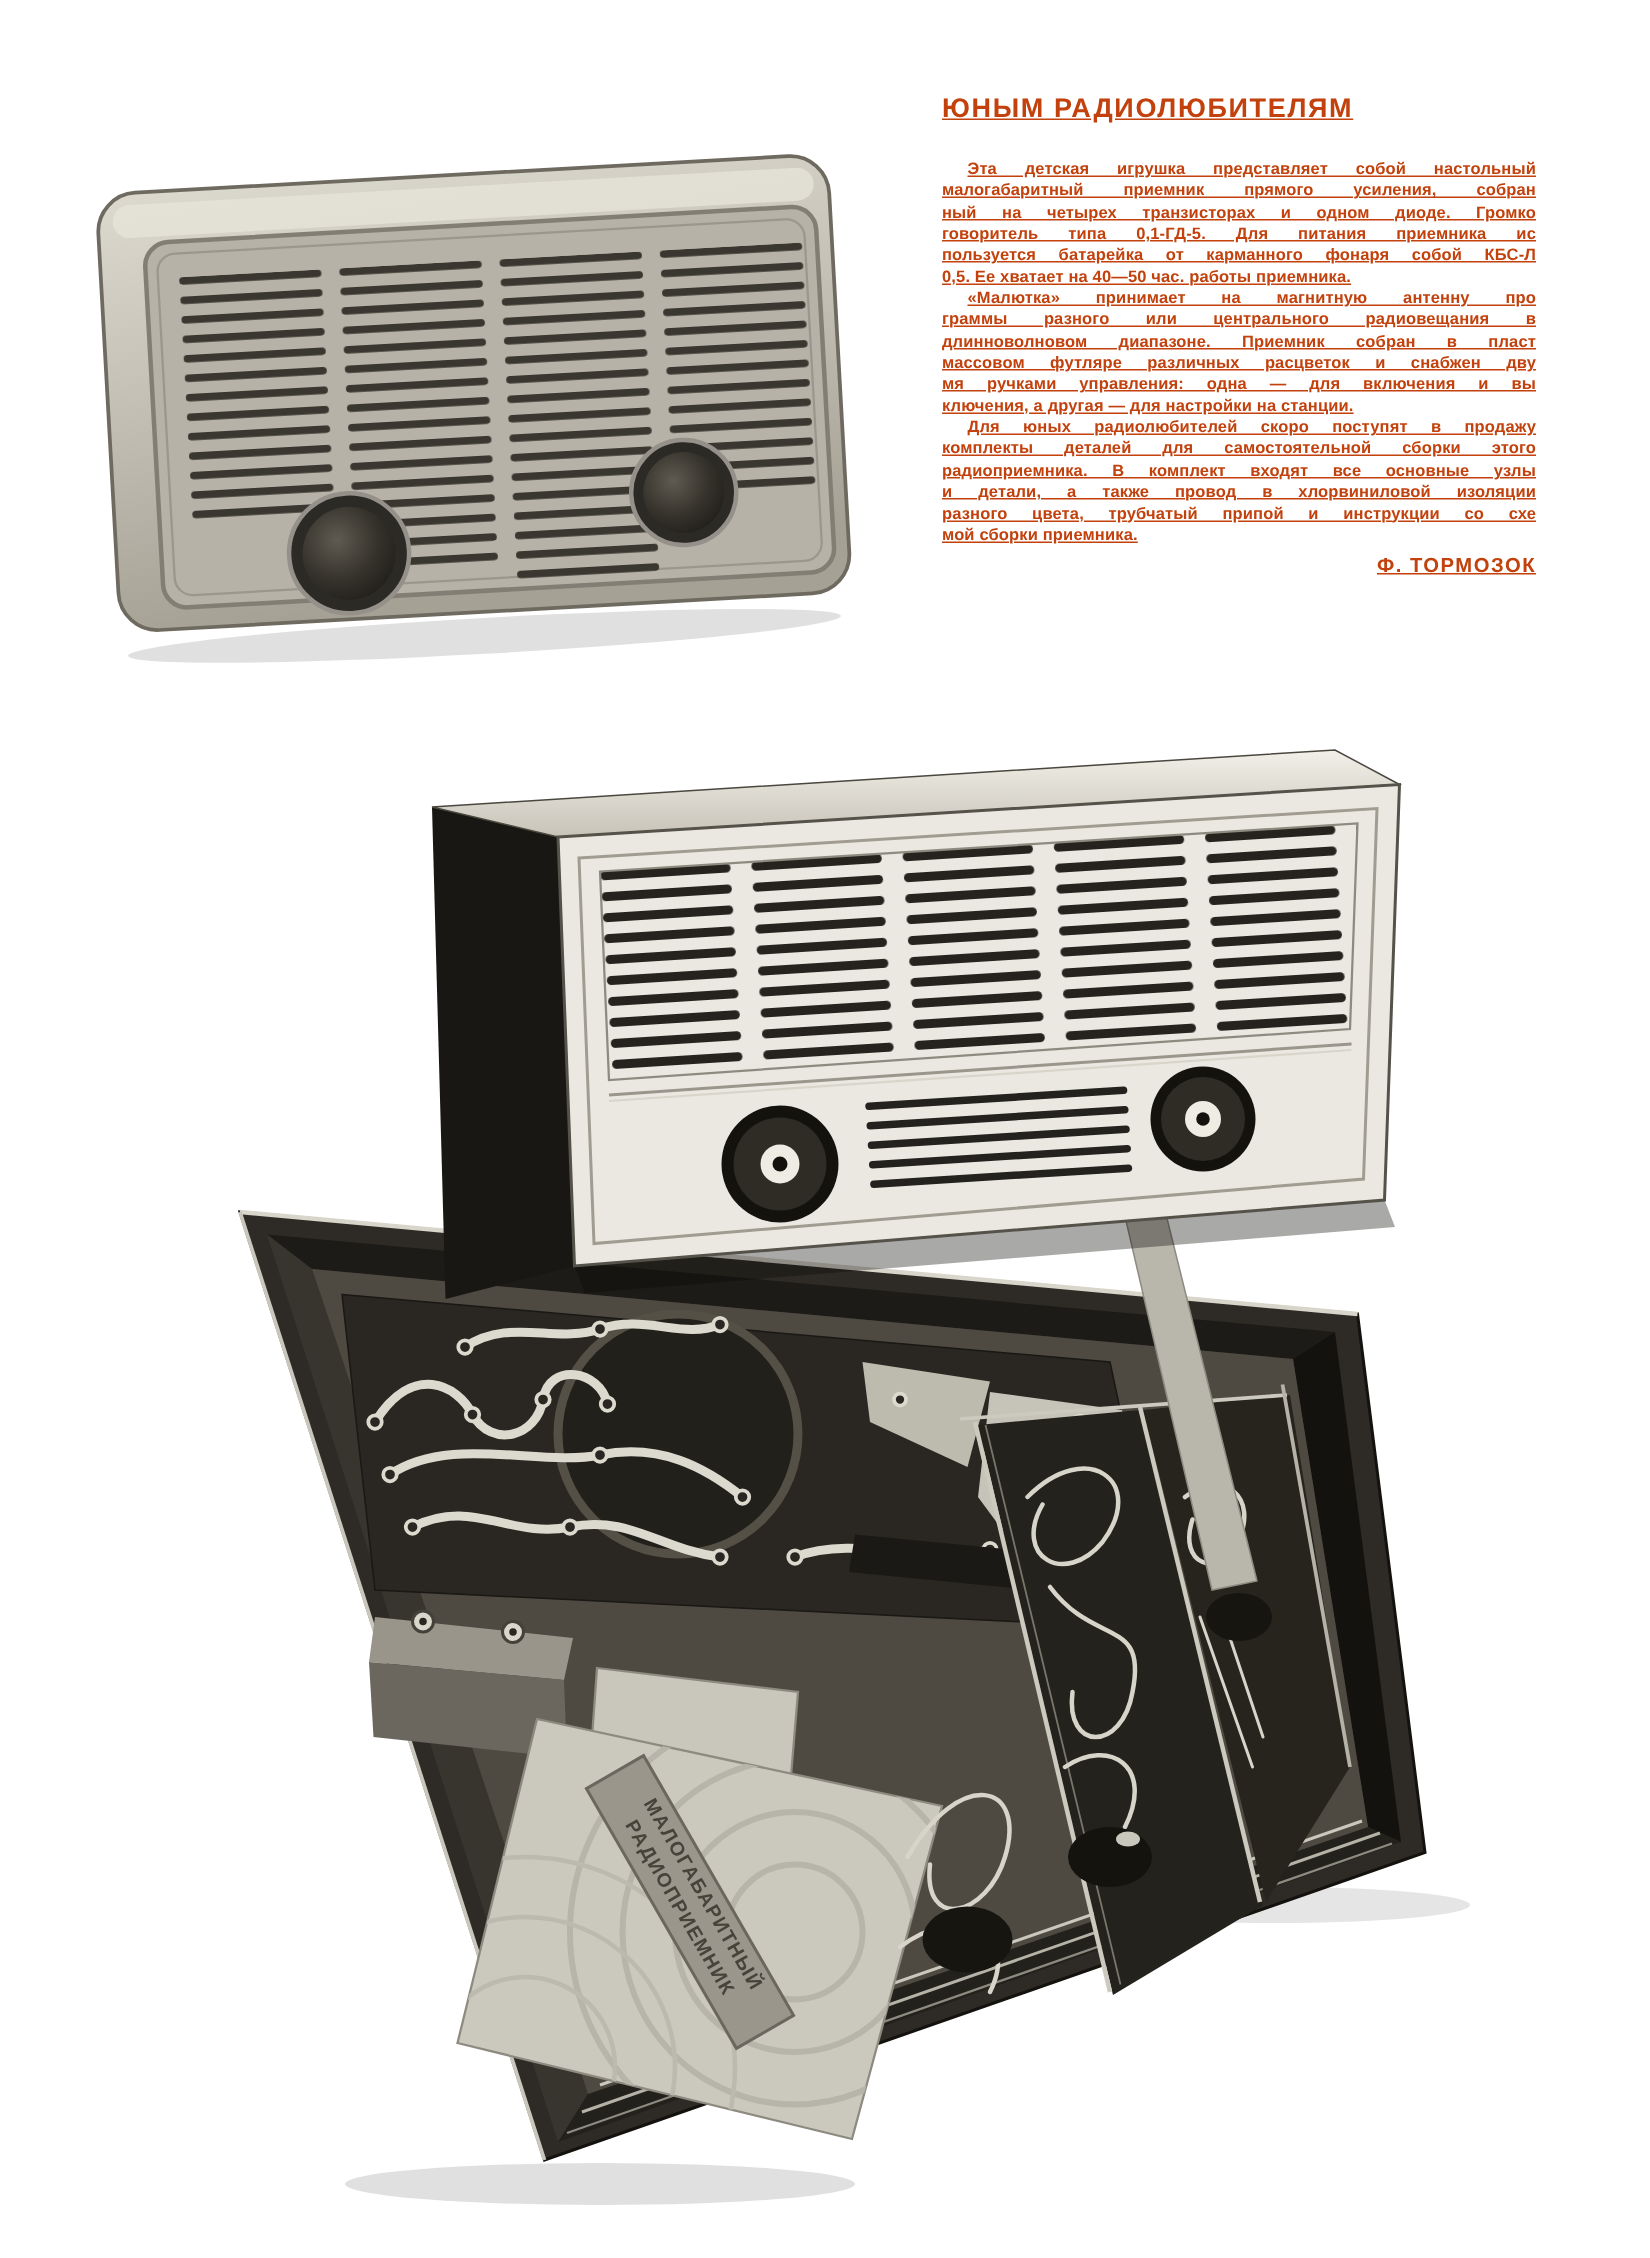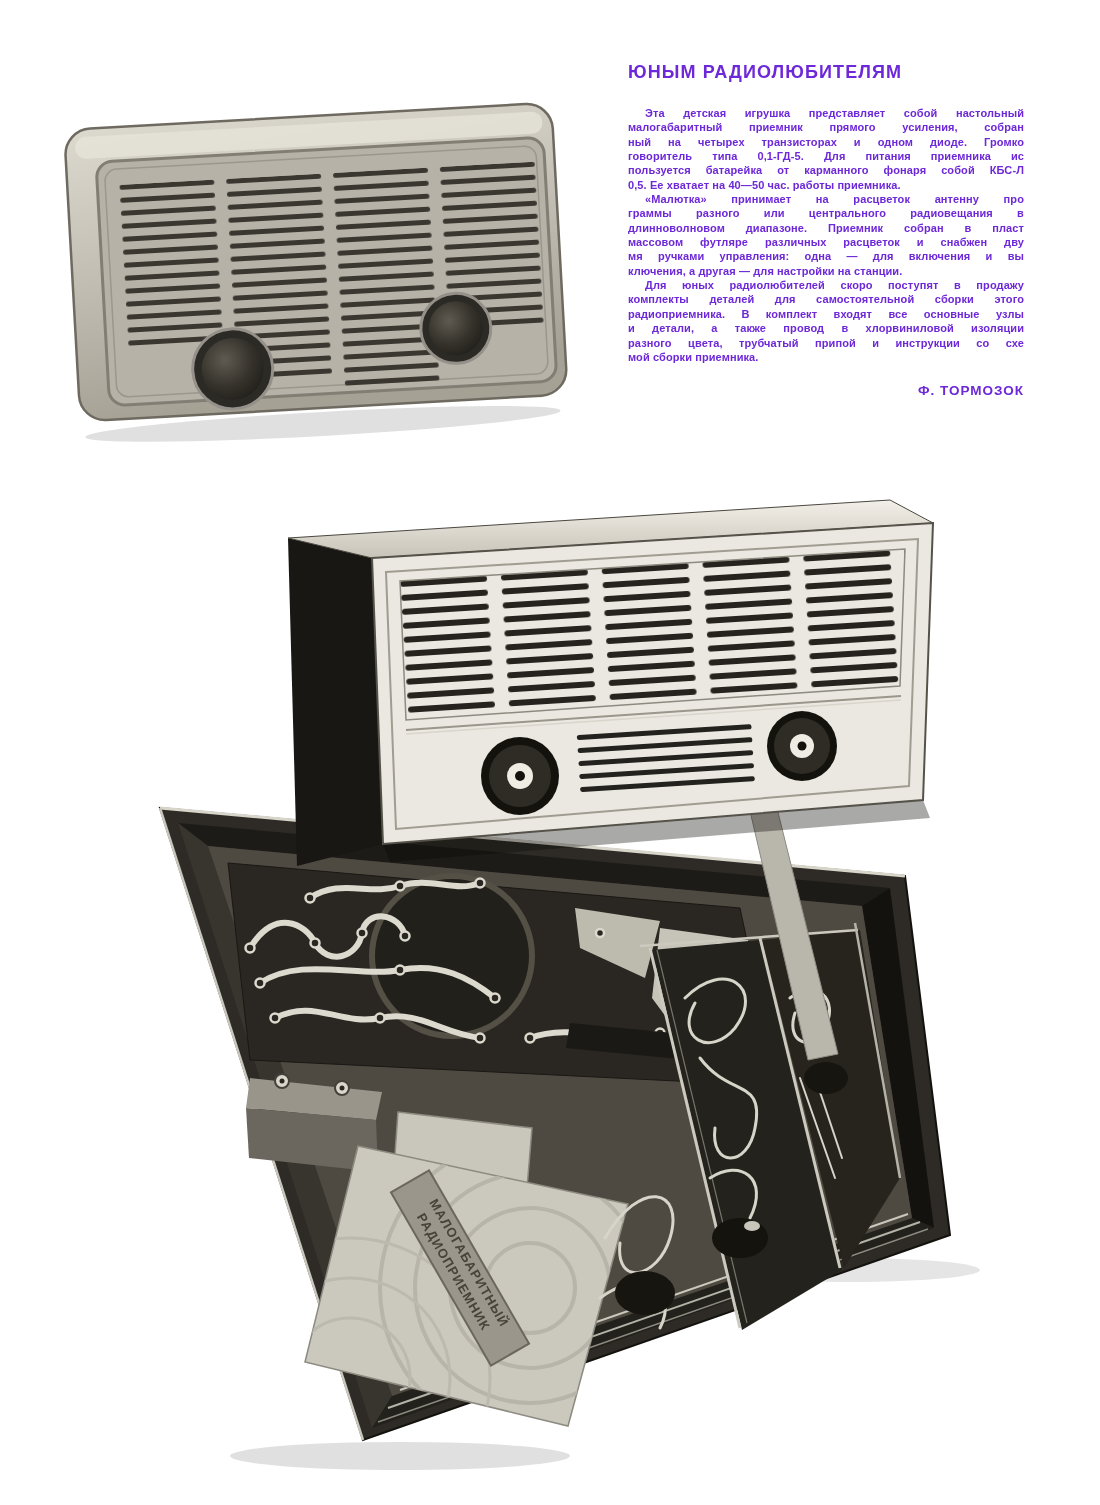--- a/index.html
+++ b/index.html
@@ -5,31 +5,31 @@
   html,body{margin:0;padding:0;}
   body{
     width:1100px;height:1505px;background:#ffffff;position:relative;overflow:hidden;
     font-family:"Liberation Sans","DejaVu Sans",sans-serif;
   }
   .page{position:absolute;inset:0;background:#ffffff;}
 
   
   .article{
     position:absolute;left:628px;top:62px;width:396px;
-    color:#6d28d9;font-weight:bold;
+    color:#c2410c;font-weight:bold;text-decoration:underline;
   }
   .article h1{
     font-size:18px;line-height:20px;letter-spacing:1.1px;margin:0 0 24px 0;
     font-weight:bold;white-space:nowrap;
   }
   .para{font-size:11px;line-height:14.35px;letter-spacing:0.1px;}
   .tline{text-align:justify;text-align-last:justify;}
   .para .tline:last-child{text-align-last:left;}
   .para .tline:first-child{text-indent:17px;}
-  .byline{margin-top:19px;font-size:13.5px;letter-spacing:1px;text-align:right;font-weight:bold;}
+  .byline{margin-top:5px;font-size:13.5px;letter-spacing:1px;text-align:right;font-weight:bold;}
 
   
   .photo-small{position:absolute;left:52px;top:84px;width:530px;height:360px;}
   .photo-large{position:absolute;left:100px;top:478px;width:900px;height:1010px;}
   svg{display:block;}
 </style>
 </head>
 <body>
 
 <div class="page">
@@ -78,21 +78,21 @@
     <h1>ЮНЫМ РАДИОЛЮБИТЕЛЯМ</h1>
     <div class="para">
         <div class="tline">Эта детская игрушка представляет собой настольный</div>
         <div class="tline">малогабаритный приемник прямого усиления, собран</div>
         <div class="tline">ный на четырех транзисторах и одном диоде. Громко</div>
         <div class="tline">говоритель типа 0,1-ГД-5. Для питания приемника ис</div>
         <div class="tline">пользуется батарейка от карманного фонаря собой КБС-Л</div>
         <div class="tline">0,5. Ее хватает на 40—50 час. работы приемника.</div>
       </div>
     <div class="para">
-        <div class="tline">«Малютка» принимает на расцветок антенну про</div>
+        <div class="tline">«Малютка» принимает на магнитную антенну про</div>
         <div class="tline">граммы разного или центрального радиовещания в</div>
         <div class="tline">длинноволновом диапазоне. Приемник собран в пласт</div>
         <div class="tline">массовом футляре различных расцветок и снабжен дву</div>
         <div class="tline">мя ручками управления: одна — для включения и вы</div>
         <div class="tline">ключения, а другая — для настройки на станции.</div>
       </div>
     <div class="para">
         <div class="tline">Для юных радиолюбителей скоро поступят в продажу</div>
         <div class="tline">комплекты деталей для самостоятельной сборки этого</div>
         <div class="tline">радиоприемника. В комплект входят все основные узлы</div>

